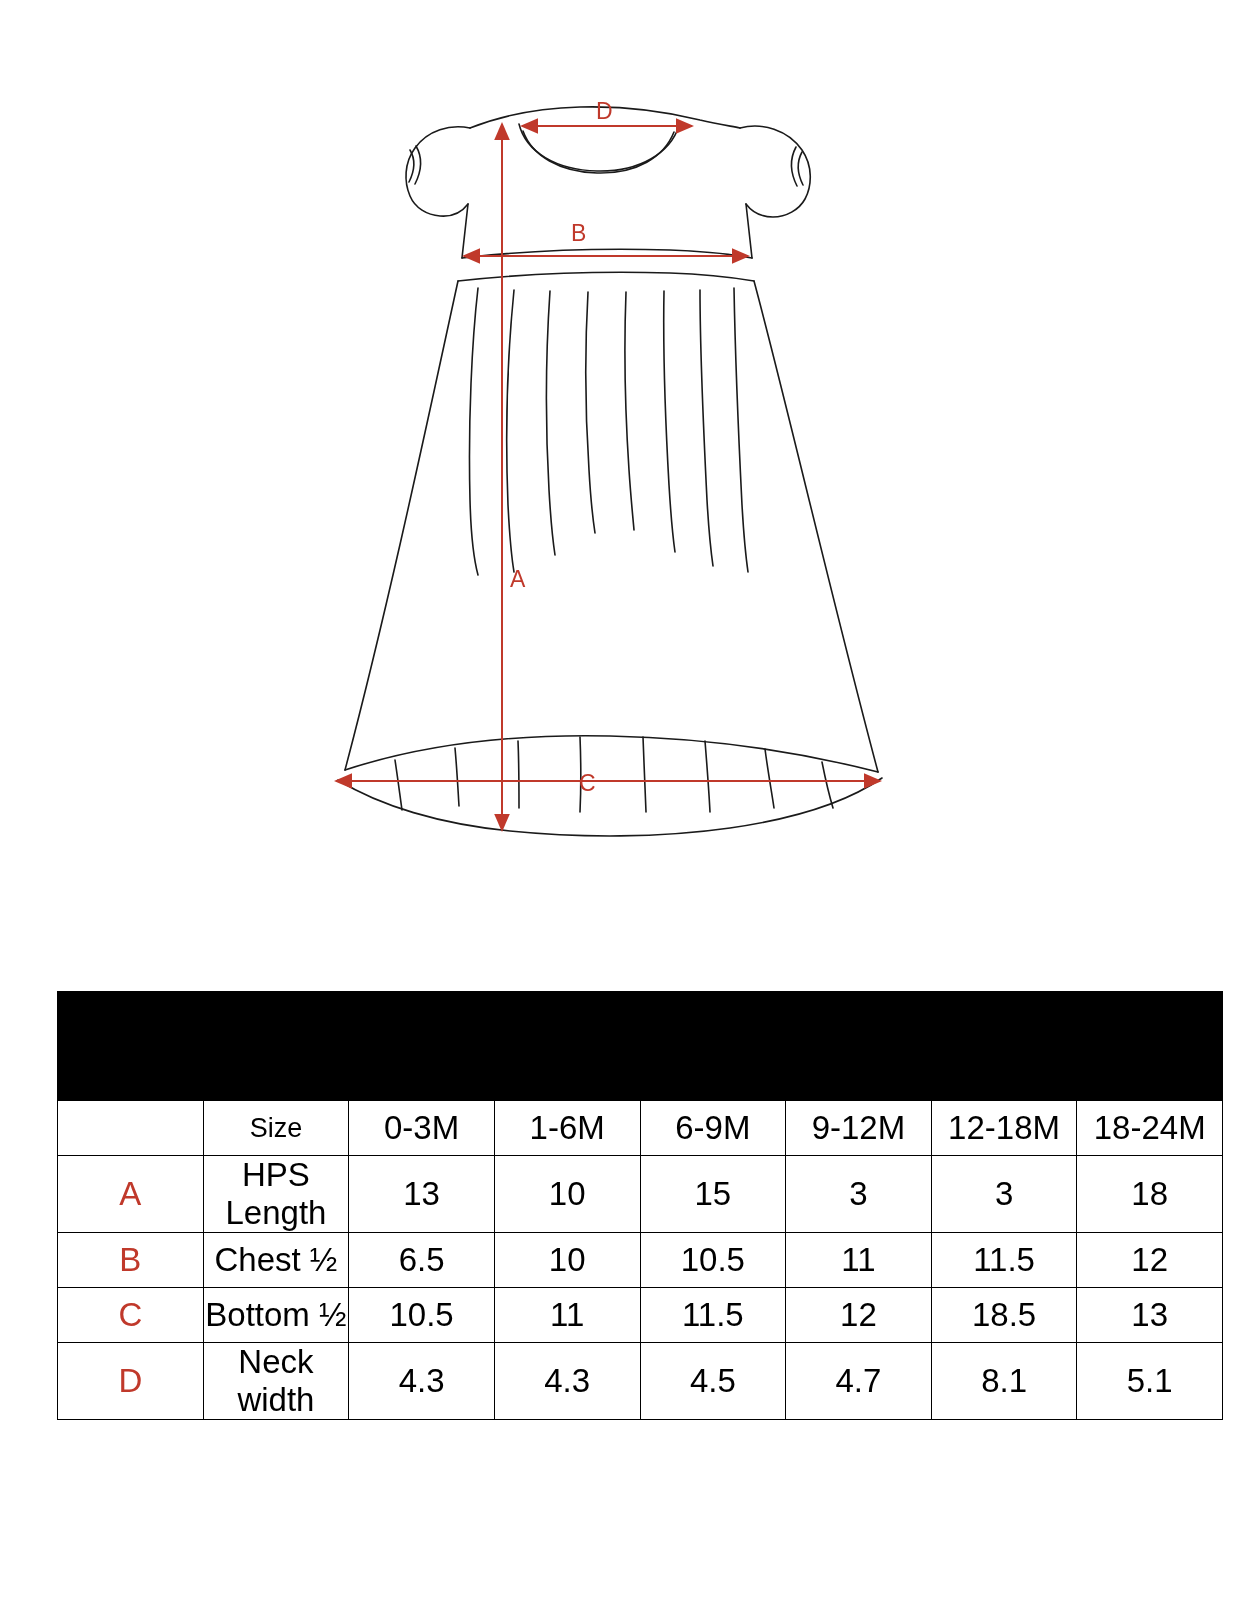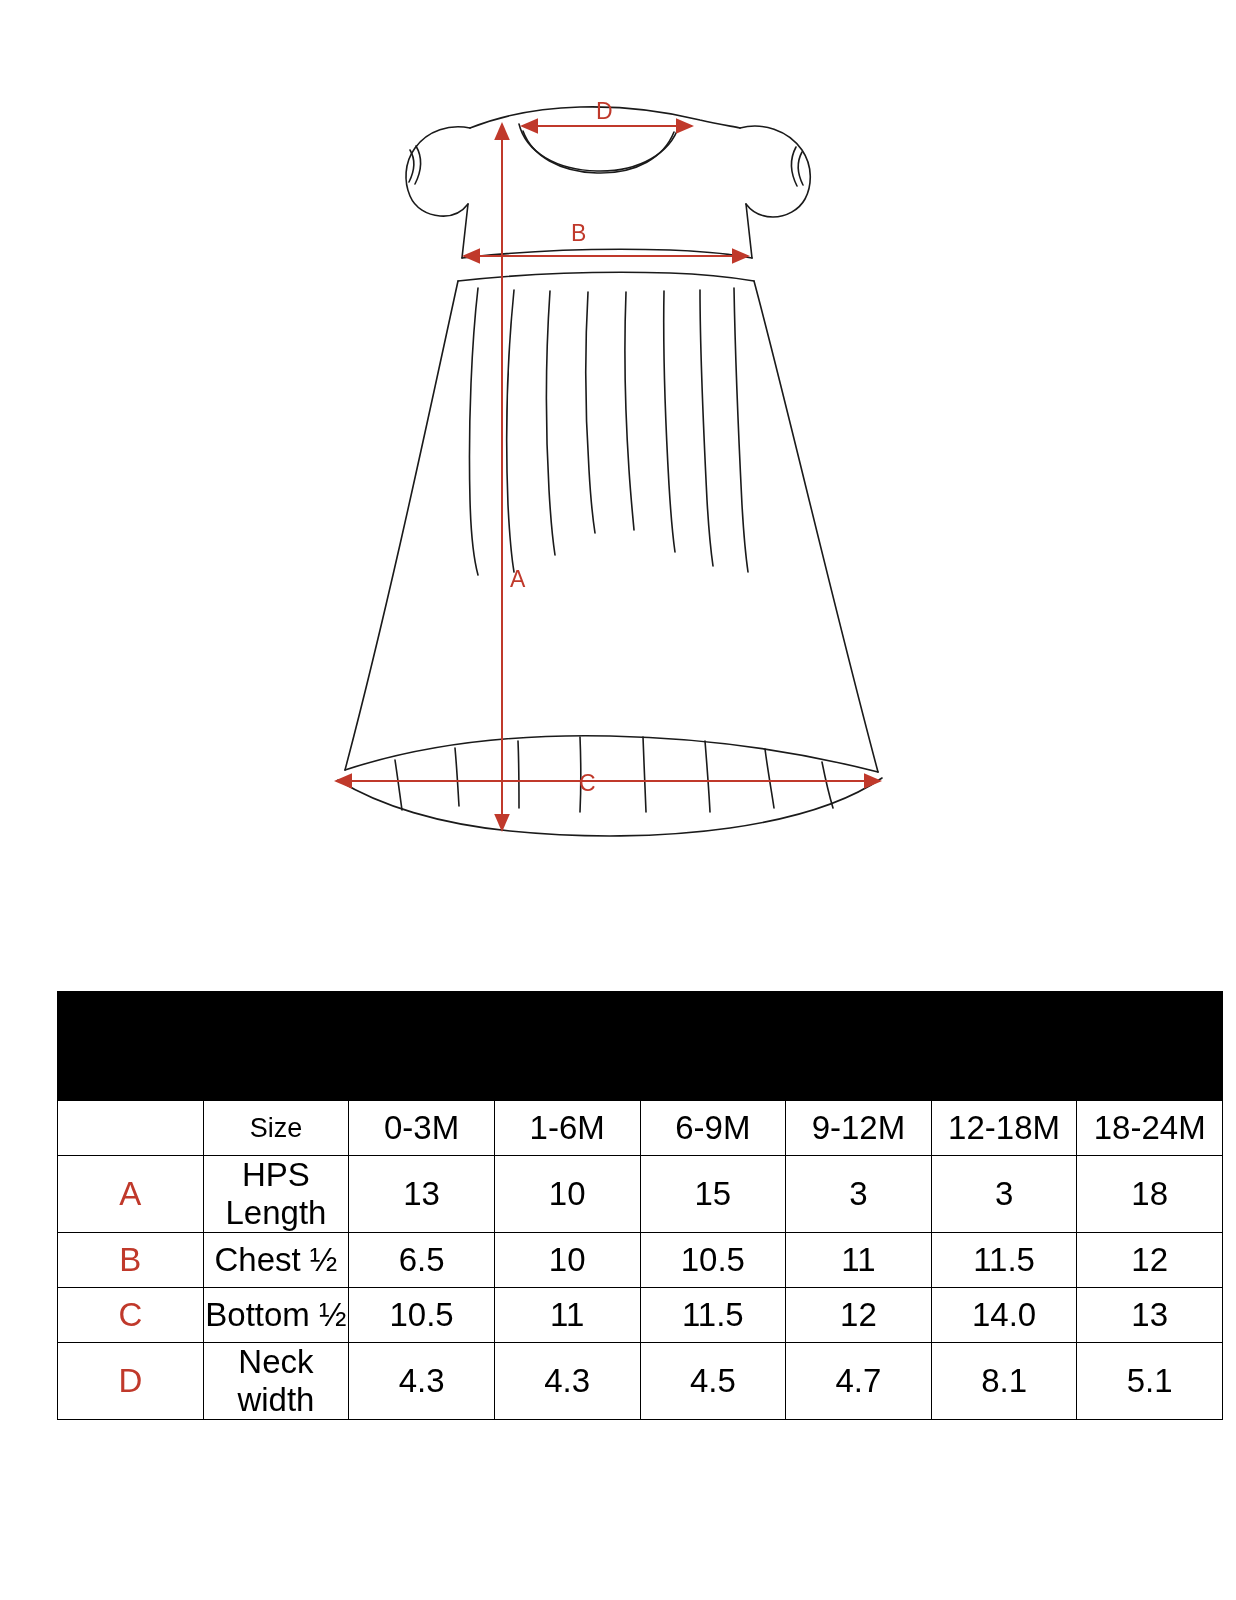--- a/index.html
+++ b/index.html
@@ -213,21 +213,21 @@
         <td class="val-cell">12</td>
       </tr>
 
       <tr>
         <td class="code-cell">C</td>
         <td class="label-cell">Bottom ½</td>
         <td class="val-cell">10.5</td>
         <td class="val-cell">11</td>
         <td class="val-cell">11.5</td>
         <td class="val-cell">12</td>
-        <td class="val-cell">14.0</td>
+        <td class="val-cell">18.5</td>
         <td class="val-cell">13</td>
       </tr>
 
       <tr>
         <td class="code-cell">D</td>
         <td class="label-cell">Neck width</td>
         <td class="val-cell">4.3</td>
         <td class="val-cell">4.3</td>
         <td class="val-cell">4.5</td>
         <td class="val-cell">4.7</td>

